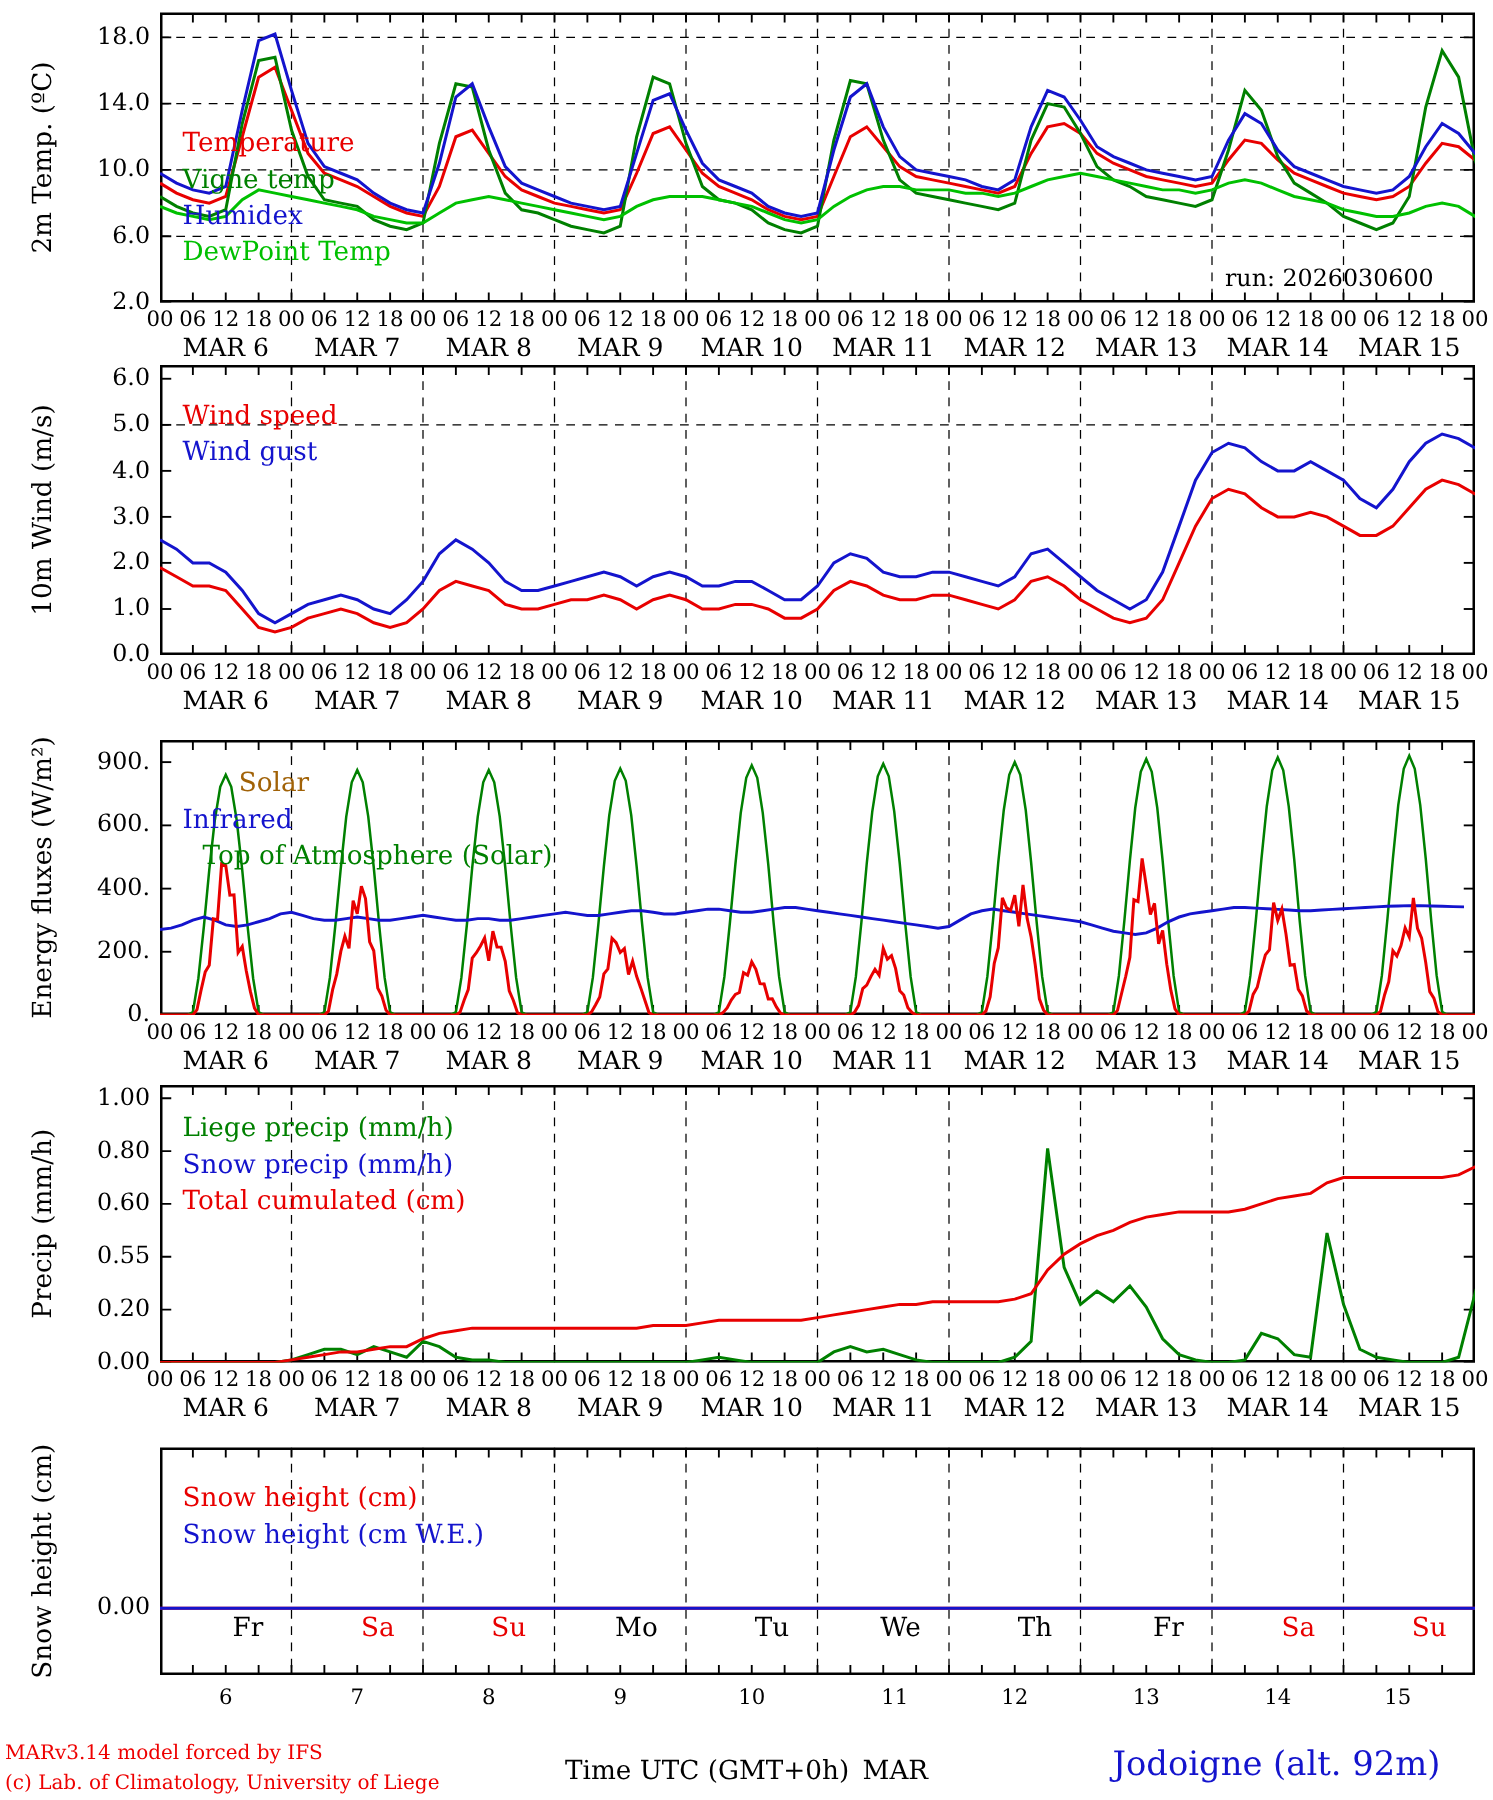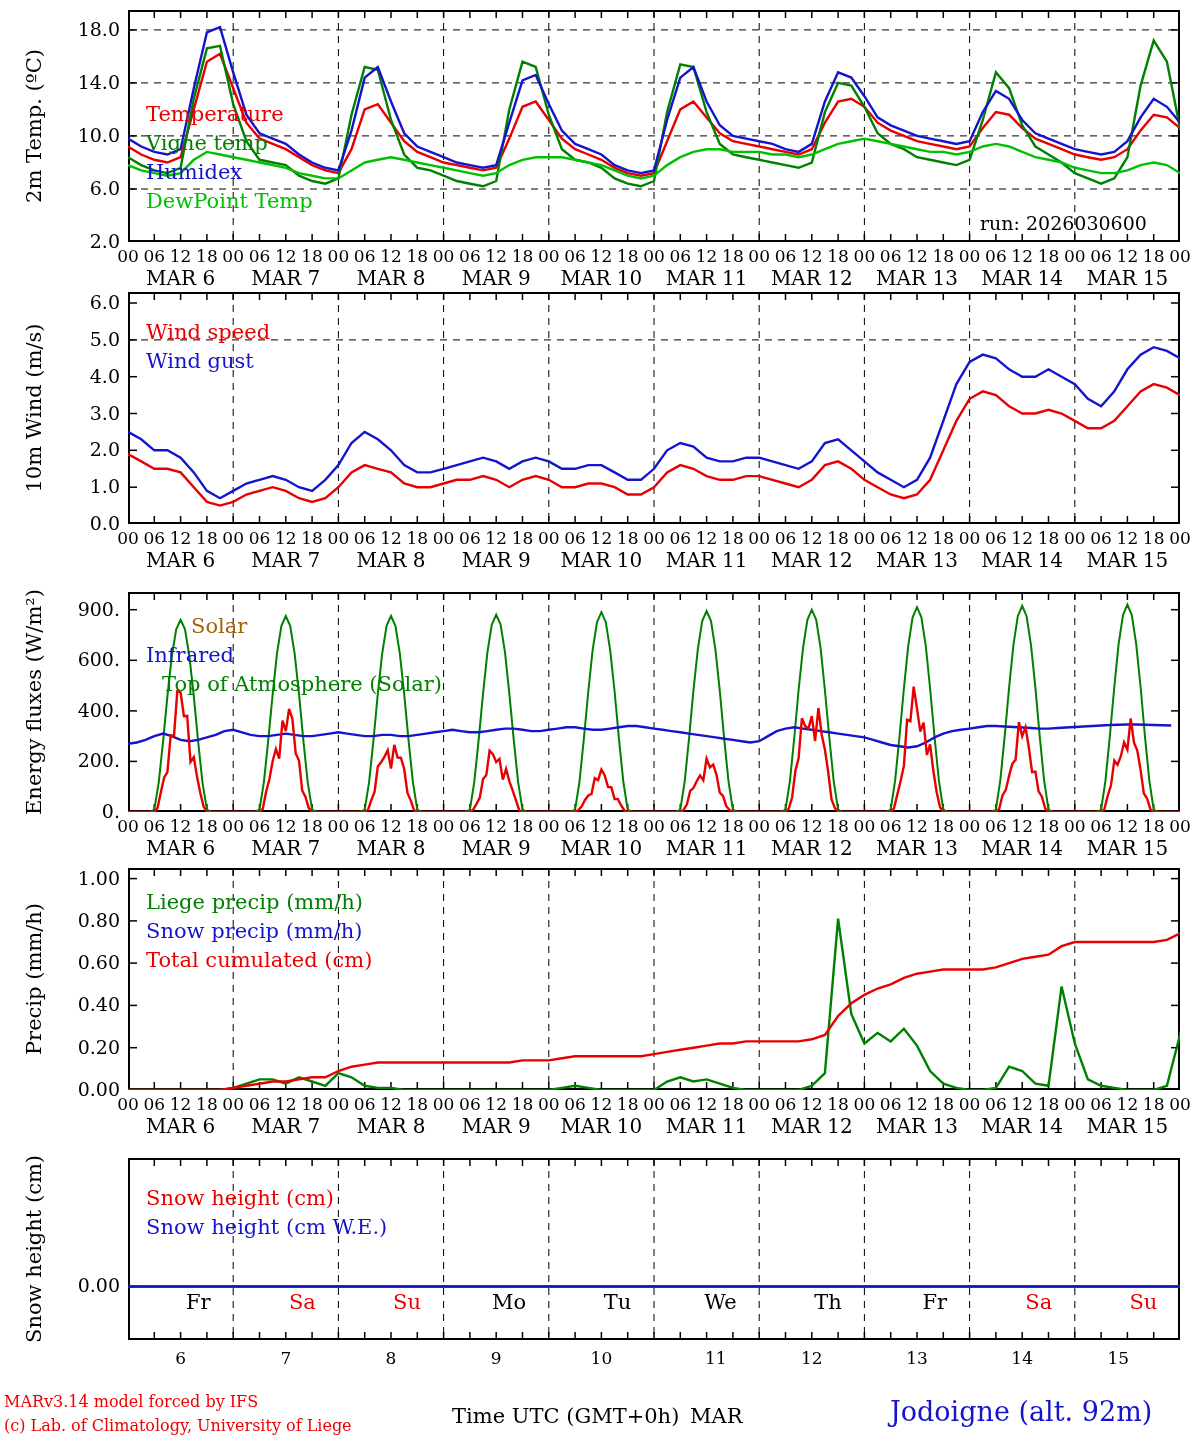--- a/index.html
+++ b/index.html
@@ -673,21 +673,21 @@
         <line x1="1043" y1="10.6" x2="1052" y2="10.6" stroke="#000" stroke-width="1.5"></line>
         <polyline fill="none" stroke="#008000" stroke-width="2.4" points="0.0,222.0 13.2,222.0 26.3,222.0 39.4,222.0 52.6,222.0 65.8,222.0 78.9,222.0 92.0,222.0 105.2,219.9 118.4,215.7 131.5,211.4 144.7,211.4 157.8,215.7 171.0,209.3 184.1,213.5 197.3,217.8 210.4,205.1 223.5,209.3 236.7,217.8 249.8,219.9 263.0,219.9 276.2,222.0 289.3,222.0 302.4,222.0 315.6,222.0 328.8,222.0 341.9,222.0 355.1,222.0 368.2,222.0 381.3,222.0 394.5,222.0 407.7,222.0 420.8,222.0 433.9,219.9 447.1,217.8 460.3,219.9 473.4,222.0 486.6,222.0 499.7,222.0 512.9,222.0 526.0,222.0 539.1,213.5 552.3,209.3 565.4,213.5 578.6,211.4 591.8,215.7 604.9,219.9 618.1,222.0 631.2,222.0 644.4,222.0 657.5,222.0 670.6,222.0 683.8,217.8 696.9,205.1 710.1,50.7 723.3,145.9 736.4,175.5 749.6,164.9 762.7,173.4 775.9,160.7 789.0,177.6 802.1,203.0 815.3,215.7 828.4,219.9 841.6,222.0 854.8,222.0 867.9,219.9 881.1,198.7 894.2,203.0 907.4,215.7 920.5,217.8 933.6,118.4 946.8,175.5 959.9,211.4 973.1,217.8 986.3,219.9 999.4,222.0 1012.6,222.0 1025.7,222.0 1038.9,217.8 1052.0,167.0 1065.1,205.1 1078.3,217.8 1091.5,222.0 1104.6,222.0 1117.8,222.0 1130.9,222.0 1144.0,222.0 1157.2,222.0 1170.4,222.0 1183.5,222.0 1196.6,217.8 1209.8,196.6 1223.0,118.4 1236.1,179.7 1249.3,209.3 1262.4,215.7 1275.5,196.6 1288.7,200.9 1301.9,217.8 1315.0,222.0 1328.1,222.0 1341.3,222.0 1354.5,222.0 1367.6,222.0 1380.8,222.0 1393.9,222.0 1407.0,219.9 1420.2,205.1 1433.4,217.8 1446.5,222.0 1459.6,222.0 1472.8,222.0 1486.0,222.0 1499.1,222.0 1512.3,222.0 1525.4,222.0 1538.5,158.6 1551.7,86.7"></polyline>
         <polyline fill="none" stroke="#e80000" stroke-width="2.4" points="0.0,222.0 13.2,222.0 26.3,222.0 39.4,222.0 52.6,222.0 65.8,222.0 78.9,222.0 92.0,222.0 105.2,219.9 118.4,217.8 131.5,215.7 144.7,213.5 157.8,213.5 171.0,211.4 184.1,209.3 197.3,209.3 210.4,203.0 223.5,198.7 236.7,196.6 249.8,194.5 263.0,194.5 276.2,194.5 289.3,194.5 302.4,194.5 315.6,194.5 328.8,194.5 341.9,194.5 355.1,194.5 368.2,194.5 381.3,194.5 394.5,192.4 407.7,192.4 420.8,192.4 433.9,190.3 447.1,188.2 460.3,188.2 473.4,188.2 486.6,188.2 499.7,188.2 512.9,188.2 526.0,186.1 539.1,183.9 552.3,181.8 565.4,179.7 578.6,177.6 591.8,175.5 604.9,175.5 618.1,173.4 631.2,173.4 644.4,173.4 657.5,173.4 670.6,173.4 683.8,171.3 696.9,167.0 710.1,148.0 723.3,135.3 736.4,126.9 749.6,120.5 762.7,116.3 775.9,109.9 789.0,105.7 802.1,103.6 815.3,101.5 828.4,101.5 841.6,101.5 854.8,101.5 867.9,99.4 881.1,95.1 894.2,90.9 907.4,88.8 920.5,86.7 933.6,78.2 946.8,74.0 959.9,74.0 973.1,74.0 986.3,74.0 999.4,74.0 1012.6,74.0 1025.7,74.0 1038.9,71.9 1052.0,65.5 1065.1,63.4 1078.3,63.4 1091.5,63.4 1104.6,63.4 1117.8,63.4 1130.9,63.4 1144.0,63.4 1157.2,63.4 1170.4,63.4 1183.5,63.4 1196.6,61.3 1209.8,55.0 1223.0,44.4 1236.1,40.2 1249.3,40.2 1262.4,40.2 1275.5,40.2 1288.7,40.2 1301.9,40.2 1315.0,40.2 1328.1,40.2 1341.3,40.2 1354.5,40.2 1367.6,40.2 1380.8,40.2 1393.9,40.2 1407.0,40.2 1420.2,40.2 1433.4,40.2 1446.5,40.2 1459.6,40.2 1472.8,40.2 1486.0,40.2 1499.1,40.2 1512.3,40.2 1525.4,40.2 1538.5,31.7 1551.7,10.6"></polyline>
       </svg>
       <div class="legend" style="left:18px;top:22px;color:#008000;">Liege precip (mm/h)</div>
       <div class="legend" style="left:18px;top:51px;color:#1414cd;">Snow precip (mm/h)</div>
       <div class="legend" style="left:18px;top:80px;color:#e80000;">Total cumulated (cm)</div>
     </div>
     <div class="ytick" style="left:24px;top:1078px;width:96px;">0.00</div>
     <div class="ytick" style="left:24px;top:1035.7142857142858px;width:96px;">0.20</div>
-    <div class="ytick" style="left:24px;top:993.4285714285714px;width:96px;">0.40</div>
+    <div class="ytick" style="left:24px;top:993.4285714285714px;width:96px;">0.55</div>
     <div class="ytick" style="left:24px;top:951.1428571428571px;width:96px;">0.60</div>
     <div class="ytick" style="left:24px;top:908.8571428571429px;width:96px;">0.80</div>
     <div class="ytick" style="left:24px;top:866.5714285714286px;width:96px;">1.00</div>
     <div class="ylabel" style="left:34px;top:979px;transform:rotate(-90deg) translate(-50%,-50%);">Precip (mm/h)</div>
     <div class="xtickrow" style="left:0;top:1094px;width:1194px;height:22px;">
       <span class="xtick" style="left:114px;top:0;width:28px;">00</span>
       <span class="xtick" style="left:140.3px;top:0;width:28px;">06</span>
       <span class="xtick" style="left:166.6px;top:0;width:28px;">12</span>
       <span class="xtick" style="left:192.9px;top:0;width:28px;">18</span>
       <span class="xtick" style="left:219.2px;top:0;width:28px;">00</span>

